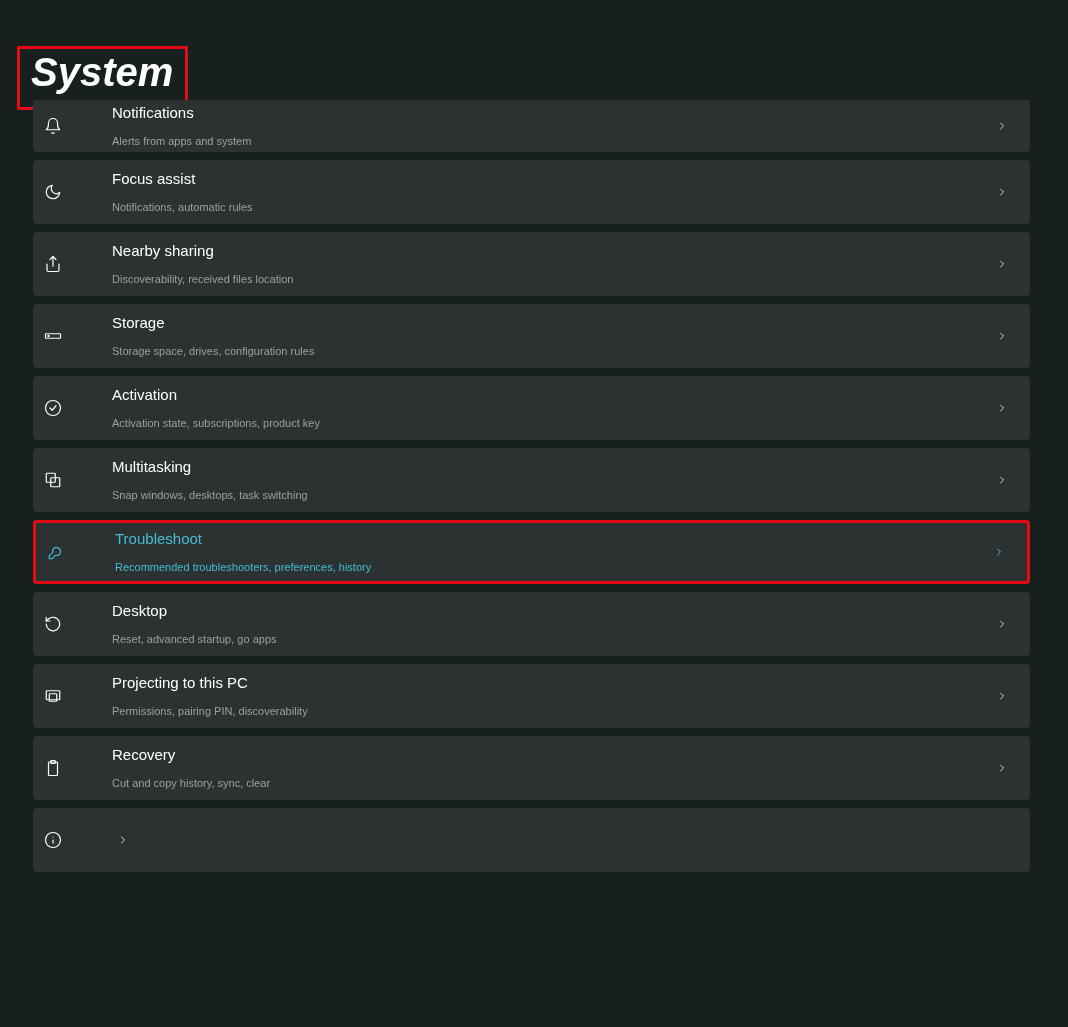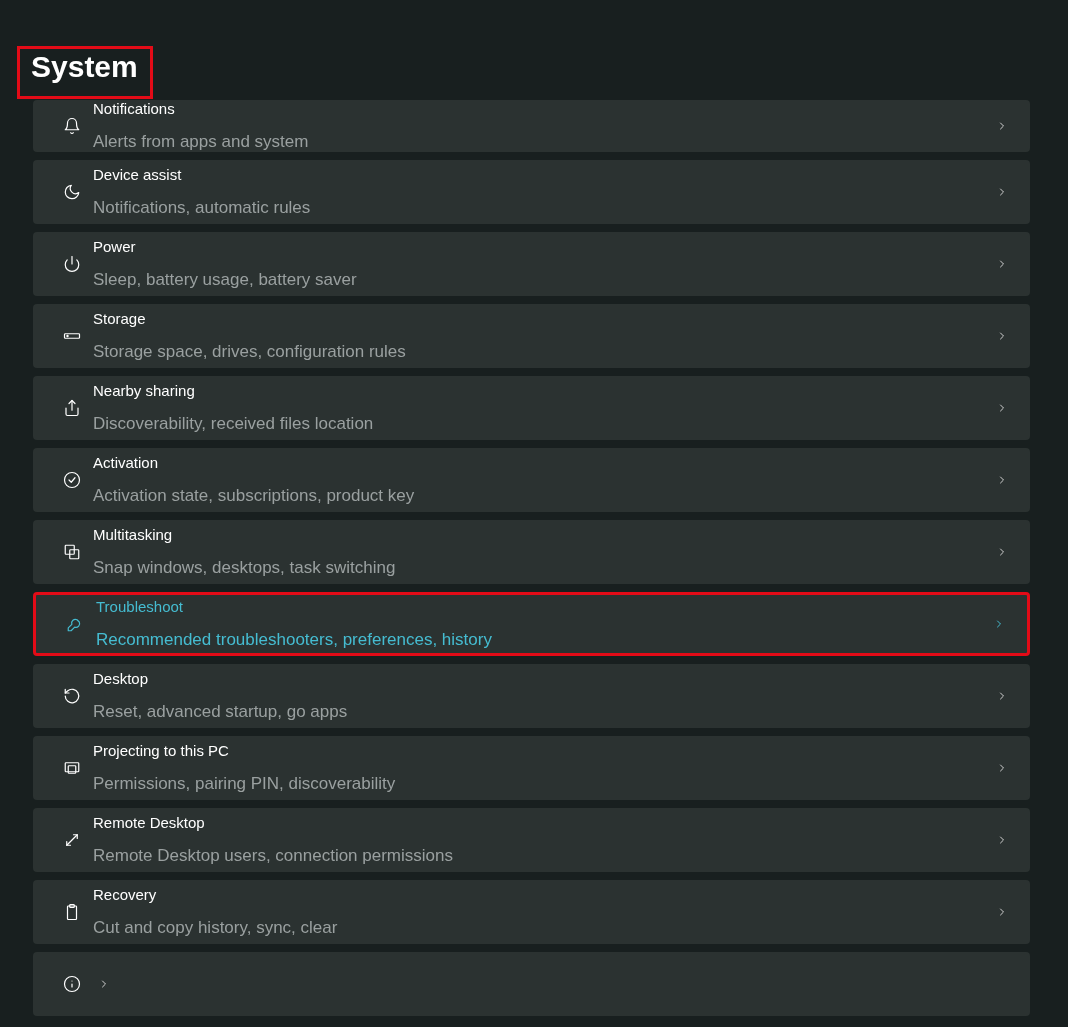--- a/index.html
+++ b/index.html
@@ -8,56 +8,58 @@
       height: 1027px;
       background: #181f1f;
       font-family: "Segoe UI", -apple-system, sans-serif;
       color: #ffffff;
       overflow: hidden;
     }
     .page-title {
       position: absolute;
       left: 17px;
       top: 46px;
-      font-size: 30px;
+      font-size: 40px;
       font-weight: 600;
       padding: 1px 12px 12px 11px;
       border: 3px solid #e30b17;
+      font-style: italic;
     }
     .list {
       position: absolute;
       left: 33px;
       top: 100px;
       right: 38px;
     }
     .row {
       position: relative;
       height: 64px;
       background: #2b3231;
       border-radius: 4px;
       margin-bottom: 8px;
       display: flex;
       align-items: center;
-      padding-left: 19px;
+      padding-left: 0;
       padding-right: 16px;
       cursor: pointer;
+      gap: 38px;
     }
     .row.first { height: 52px; }
     .icon-slot {
       width: 40px;
       display: flex;
       align-items: center;
       justify-content: center;
       flex-shrink: 0;
       color: #ffffff;
     }
     .icon-slot svg { display: block; }
     .txt { flex: 1; padding-left: 1px; }
     .ttl { font-size: 15px; color: #ffffff; line-height: 1.25; }
-    .sub { font-size: 17px; color: #9aa0a0; margin-top: 12px; line-height: 1.25; }
+    .sub { font-size: 11px; color: #9aa0a0; margin-top: 12px; line-height: 1.25; }
     .chev {
       width: 24px; height: 24px;
       display: flex; align-items: center; justify-content: center;
       color: #d0d0d0;
       flex-shrink: 0;
     }
     .chev svg { display: block; }
     .row.highlight { border: 3px solid #e30b17; align-items: center; }
     .row.highlight .ttl,
     .row.highlight .sub,
@@ -89,65 +91,30 @@
     </span>
   </div>
 
   <div class="row">
     <span class="icon-slot">
       <svg width="18" height="18" viewBox="0 0 24 24" fill="none" stroke="currentColor" stroke-width="1.6" stroke-linecap="round" stroke-linejoin="round">
           <path d="M21 12.8A9 9 0 1 1 11.2 3 7 7 0 0 0 21 12.8z"></path>
         </svg>
     </span>
     <div class="txt">
-      <div class="ttl">Device assist</div>
+      <div class="ttl">Focus assist</div>
       <div class="sub">Notifications, automatic rules</div>
     </div>
     <span class="chev">
       <svg width="12" height="12" viewBox="0 0 24 24" fill="none" stroke="currentColor" stroke-width="2" stroke-linecap="round" stroke-linejoin="round">
           <polyline points="9 18 15 12 9 6"></polyline>
         </svg>
     </span>
   </div>
 
-  <div class="row">
-    <span class="icon-slot">
-      <svg width="18" height="18" viewBox="0 0 24 24" fill="none" stroke="currentColor" stroke-width="1.6" stroke-linecap="round" stroke-linejoin="round">
-          <path d="M18.4 6.6a9 9 0 1 1-12.8 0"></path>
-          <line x1="12" y1="2" x2="12" y2="12"></line>
-        </svg>
-    </span>
-    <div class="txt">
-      <div class="ttl">Power</div>
-      <div class="sub">Sleep, battery usage, battery saver</div>
-    </div>
-    <span class="chev">
-      <svg width="12" height="12" viewBox="0 0 24 24" fill="none" stroke="currentColor" stroke-width="2" stroke-linecap="round" stroke-linejoin="round">
-          <polyline points="9 18 15 12 9 6"></polyline>
-        </svg>
-    </span>
-  </div>
-
-  <div class="row">
-    <span class="icon-slot">
-      <svg width="18" height="18" viewBox="0 0 24 24" fill="none" stroke="currentColor" stroke-width="1.6" stroke-linecap="round" stroke-linejoin="round">
-          <rect x="2" y="9" width="20" height="6" rx="1"></rect>
-          <circle cx="6" cy="12" r="0.8" fill="currentColor"></circle>
-        </svg>
-    </span>
-    <div class="txt">
-      <div class="ttl">Storage</div>
-      <div class="sub">Storage space, drives, configuration rules</div>
-    </div>
-    <span class="chev">
-      <svg width="12" height="12" viewBox="0 0 24 24" fill="none" stroke="currentColor" stroke-width="2" stroke-linecap="round" stroke-linejoin="round">
-          <polyline points="9 18 15 12 9 6"></polyline>
-        </svg>
-    </span>
-  </div>
 
   <div class="row">
     <span class="icon-slot">
       <svg width="18" height="18" viewBox="0 0 24 24" fill="none" stroke="currentColor" stroke-width="1.6" stroke-linecap="round" stroke-linejoin="round">
           <path d="M4 12v8a2 2 0 0 0 2 2h12a2 2 0 0 0 2-2v-8"></path>
           <polyline points="16 6 12 2 8 6"></polyline>
           <line x1="12" y1="2" x2="12" y2="15"></line>
         </svg>
     </span>
     <div class="txt">
@@ -157,20 +124,38 @@
     <span class="chev">
       <svg width="12" height="12" viewBox="0 0 24 24" fill="none" stroke="currentColor" stroke-width="2" stroke-linecap="round" stroke-linejoin="round">
           <polyline points="9 18 15 12 9 6"></polyline>
         </svg>
     </span>
   </div>
 
   <div class="row">
     <span class="icon-slot">
       <svg width="18" height="18" viewBox="0 0 24 24" fill="none" stroke="currentColor" stroke-width="1.6" stroke-linecap="round" stroke-linejoin="round">
+          <rect x="2" y="9" width="20" height="6" rx="1"></rect>
+          <circle cx="6" cy="12" r="0.8" fill="currentColor"></circle>
+        </svg>
+    </span>
+    <div class="txt">
+      <div class="ttl">Storage</div>
+      <div class="sub">Storage space, drives, configuration rules</div>
+    </div>
+    <span class="chev">
+      <svg width="12" height="12" viewBox="0 0 24 24" fill="none" stroke="currentColor" stroke-width="2" stroke-linecap="round" stroke-linejoin="round">
+          <polyline points="9 18 15 12 9 6"></polyline>
+        </svg>
+    </span>
+  </div>
+
+  <div class="row">
+    <span class="icon-slot">
+      <svg width="18" height="18" viewBox="0 0 24 24" fill="none" stroke="currentColor" stroke-width="1.6" stroke-linecap="round" stroke-linejoin="round">
           <circle cx="12" cy="12" r="10"></circle>
           <polyline points="8 12 11 15 16 9"></polyline>
         </svg>
     </span>
     <div class="txt">
       <div class="ttl">Activation</div>
       <div class="sub">Activation state, subscriptions, product key</div>
     </div>
     <span class="chev">
       <svg width="12" height="12" viewBox="0 0 24 24" fill="none" stroke="currentColor" stroke-width="2" stroke-linecap="round" stroke-linejoin="round">
@@ -243,38 +228,20 @@
       <div class="ttl">Projecting to this PC</div>
       <div class="sub">Permissions, pairing PIN, discoverability</div>
     </div>
     <span class="chev">
       <svg width="12" height="12" viewBox="0 0 24 24" fill="none" stroke="currentColor" stroke-width="2" stroke-linecap="round" stroke-linejoin="round">
           <polyline points="9 18 15 12 9 6"></polyline>
         </svg>
     </span>
   </div>
 
-  <div class="row">
-    <span class="icon-slot">
-      <svg width="18" height="18" viewBox="0 0 24 24" fill="none" stroke="currentColor" stroke-width="1.6" stroke-linecap="round" stroke-linejoin="round">
-          <line x1="5" y1="19" x2="19" y2="5"></line>
-          <polyline points="14 5 19 5 19 10"></polyline>
-          <polyline points="10 19 5 19 5 14"></polyline>
-        </svg>
-    </span>
-    <div class="txt">
-      <div class="ttl">Remote Desktop</div>
-      <div class="sub">Remote Desktop users, connection permissions</div>
-    </div>
-    <span class="chev">
-      <svg width="12" height="12" viewBox="0 0 24 24" fill="none" stroke="currentColor" stroke-width="2" stroke-linecap="round" stroke-linejoin="round">
-          <polyline points="9 18 15 12 9 6"></polyline>
-        </svg>
-    </span>
-  </div>
 
   <div class="row">
     <span class="icon-slot">
       <svg width="18" height="18" viewBox="0 0 24 24" fill="none" stroke="currentColor" stroke-width="1.6" stroke-linecap="round" stroke-linejoin="round">
           <rect x="6" y="4" width="12" height="18" rx="1"></rect>
           <rect x="9" y="2" width="6" height="4" rx="1"></rect>
         </svg>
     </span>
     <div class="txt">
       <div class="ttl">Recovery</div>

